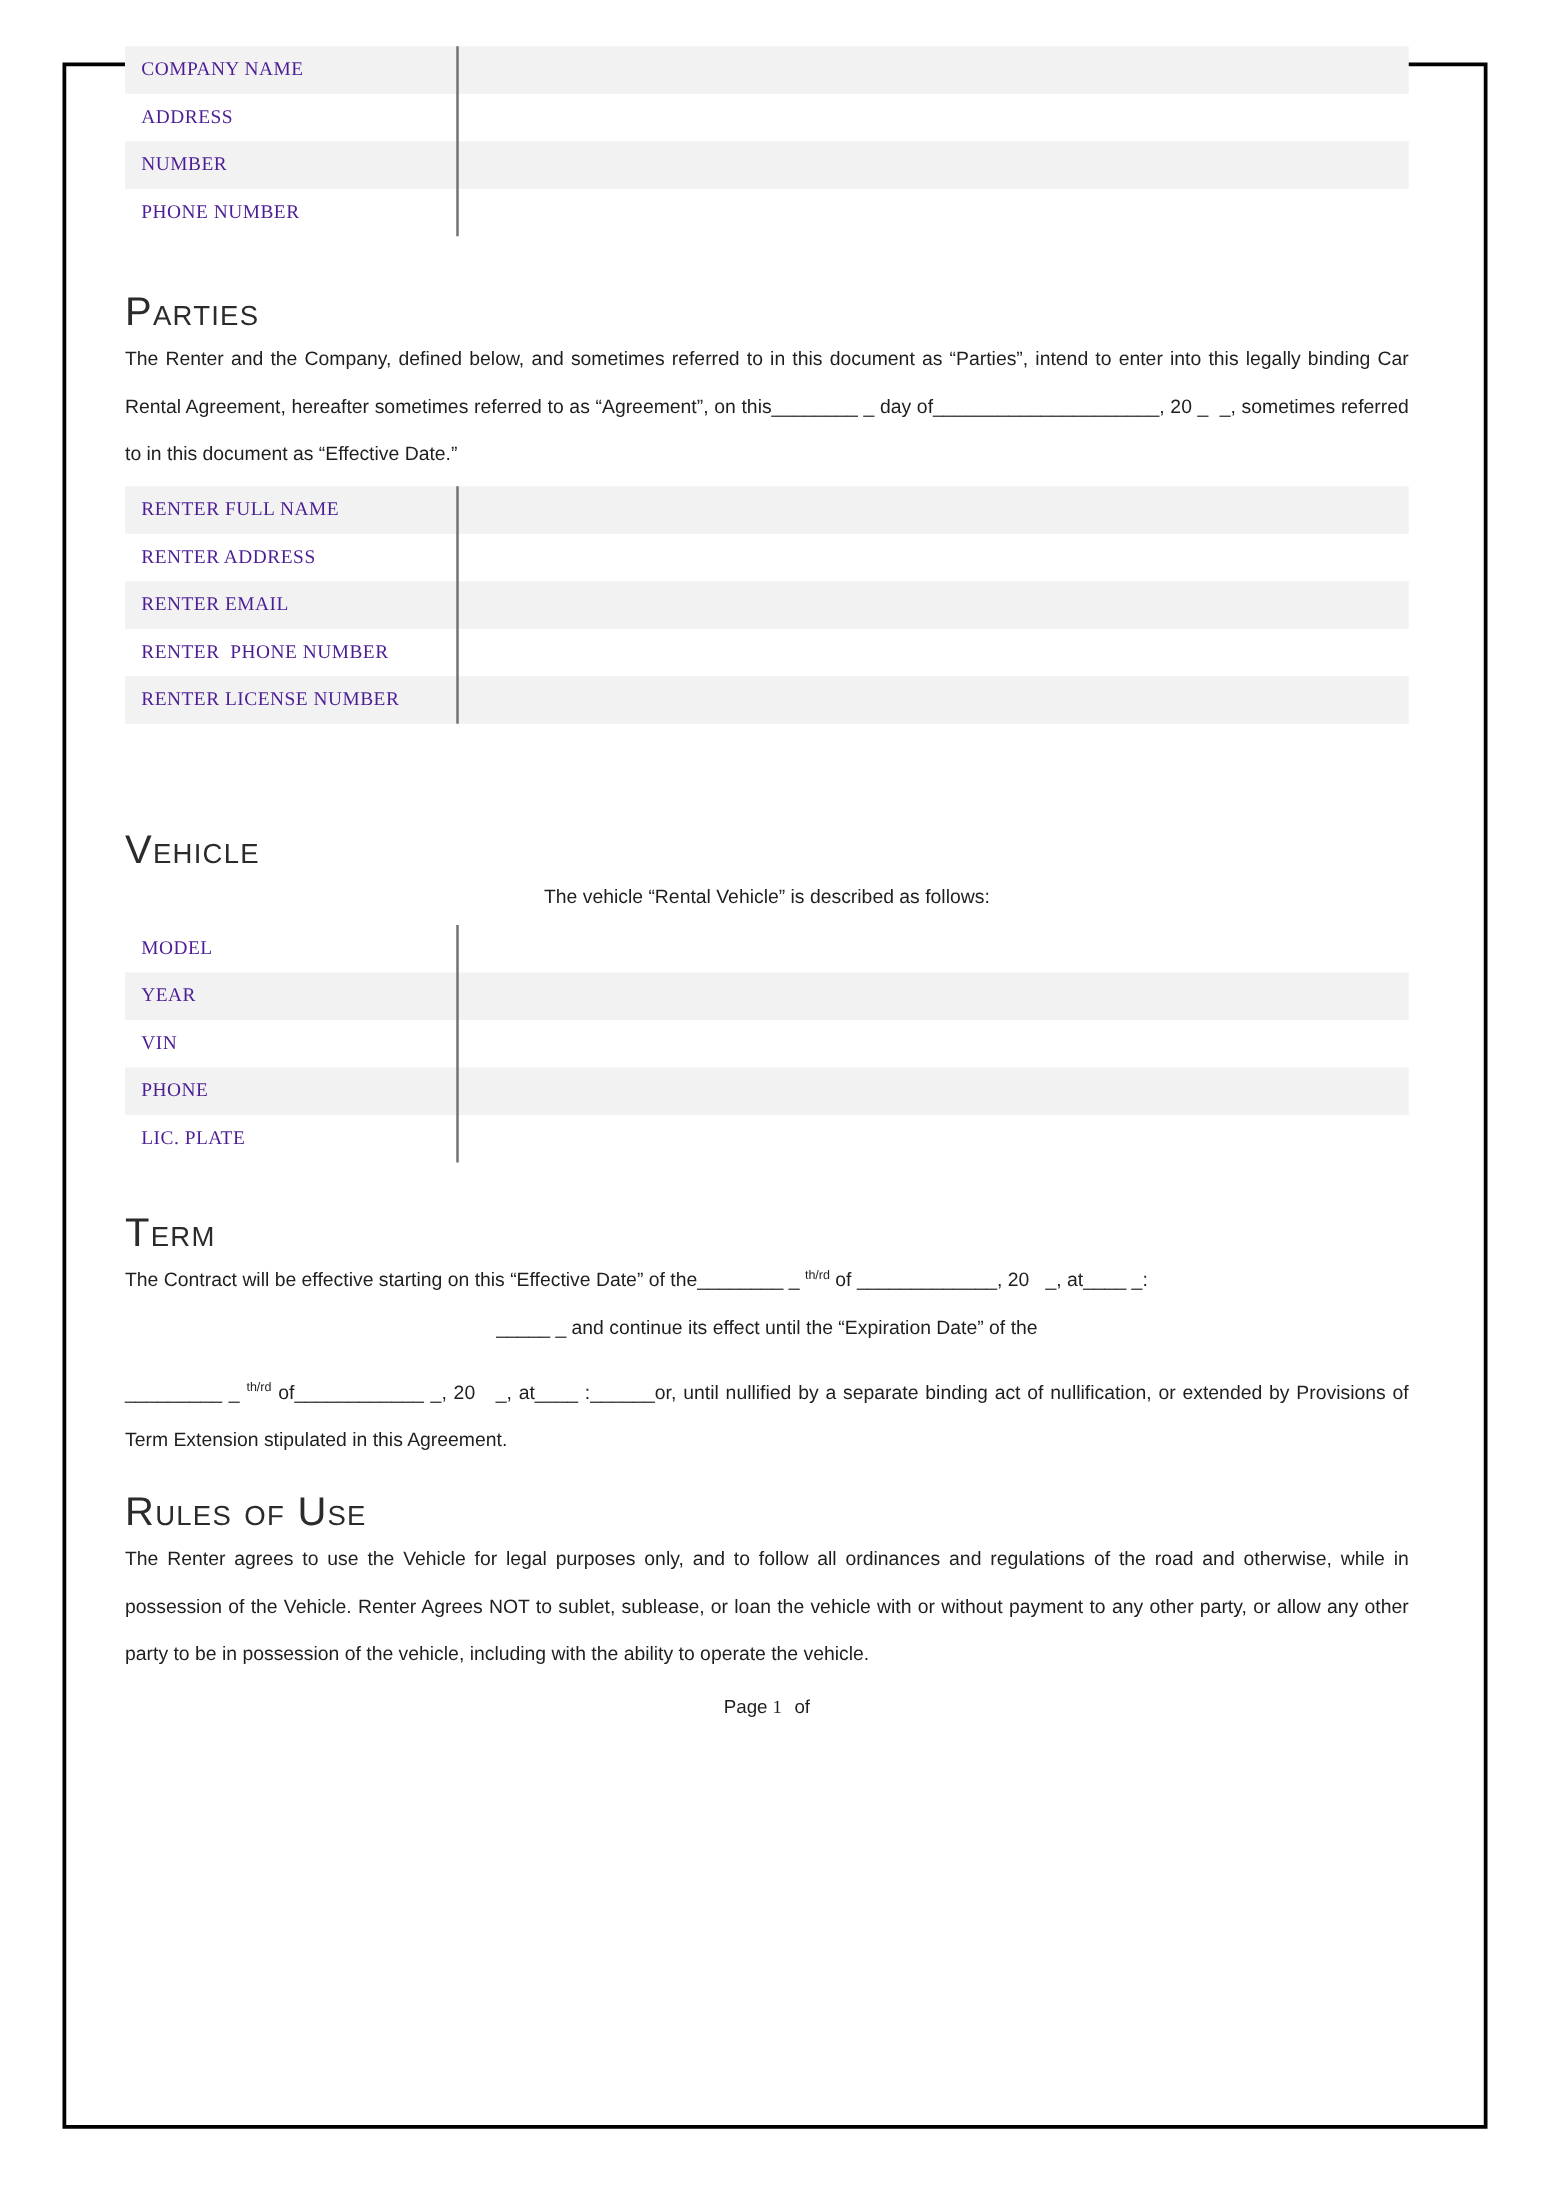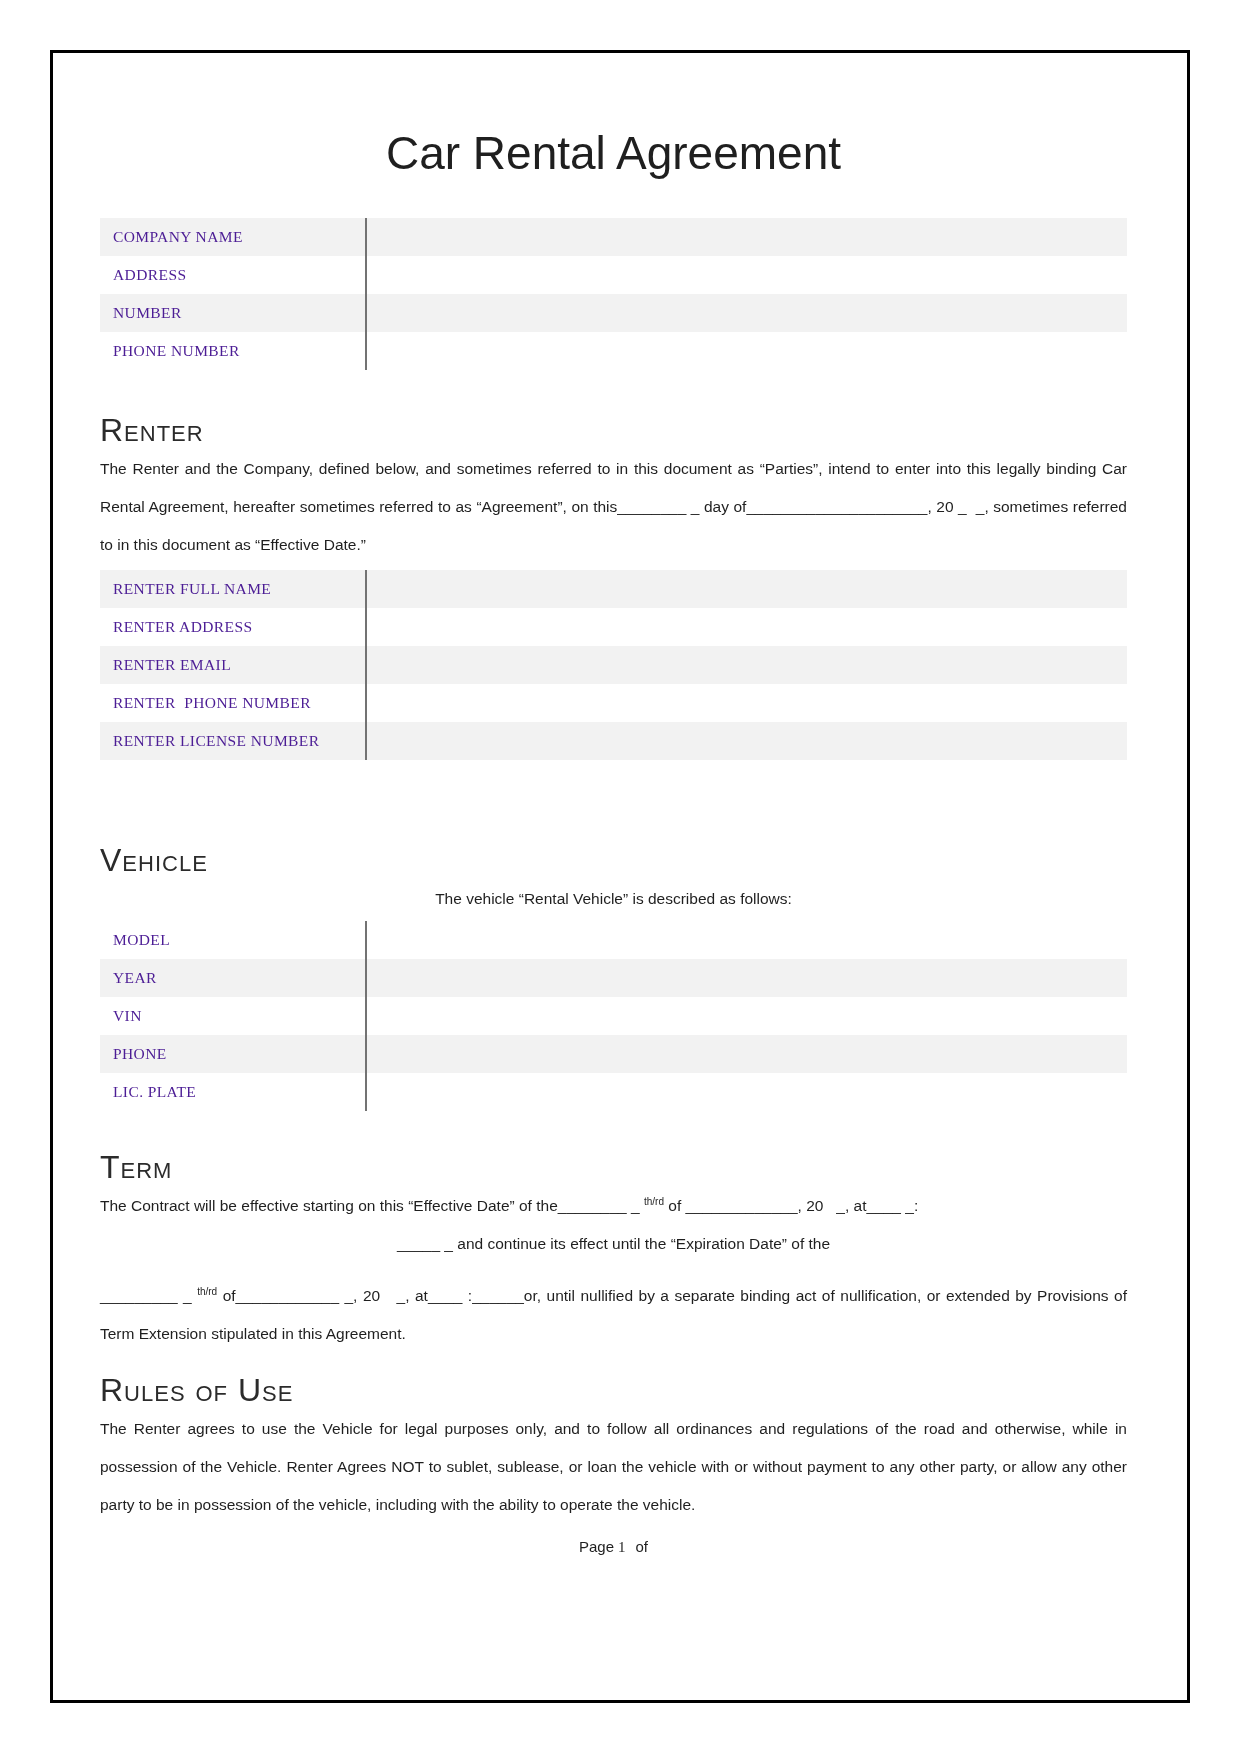--- a/index.html
+++ b/index.html
@@ -105,21 +105,20 @@
   .footer .pg-of { margin-left: 6px; }
 </style>
 </head>
 <body>
 
 <div class="page">
   <div class="frame"></div>
 
   <div class="content">
 
-    <h1 class="doc-title">Car Rental Agreement</h1>
 
     <div class="fill-table t-company">
       <div class="row shaded">
         <div class="cell-label">COMPANY NAME</div>
         <div class="cell-value"></div>
       </div>
       <div class="row">
         <div class="cell-label">ADDRESS</div>
         <div class="cell-value"></div>
       </div>
@@ -127,21 +126,21 @@
         <div class="cell-label">NUMBER</div>
         <div class="cell-value"></div>
       </div>
       <div class="row">
         <div class="cell-label">PHONE NUMBER</div>
         <div class="cell-value"></div>
       </div>
       <div class="divider"></div>
     </div>
 
-    <h2 class="section-heading h-renter">Renter</h2>
+    <h2 class="section-heading h-renter">Parties</h2>
 
     <p class="body-text">The Renter and the Company, defined below, and sometimes referred to in this document as “Parties”, intend to enter into this legally binding Car Rental Agreement, hereafter sometimes referred to as “Agreement”, on this________&nbsp;_ day of_____________________, 20 _&nbsp;&nbsp;_, sometimes referred to in this document as “Effective Date.”</p>
 
     <div class="fill-table t-renter">
       <div class="row shaded">
         <div class="cell-label">RENTER FULL NAME</div>
         <div class="cell-value"></div>
       </div>
       <div class="row">
         <div class="cell-label">RENTER ADDRESS</div>

